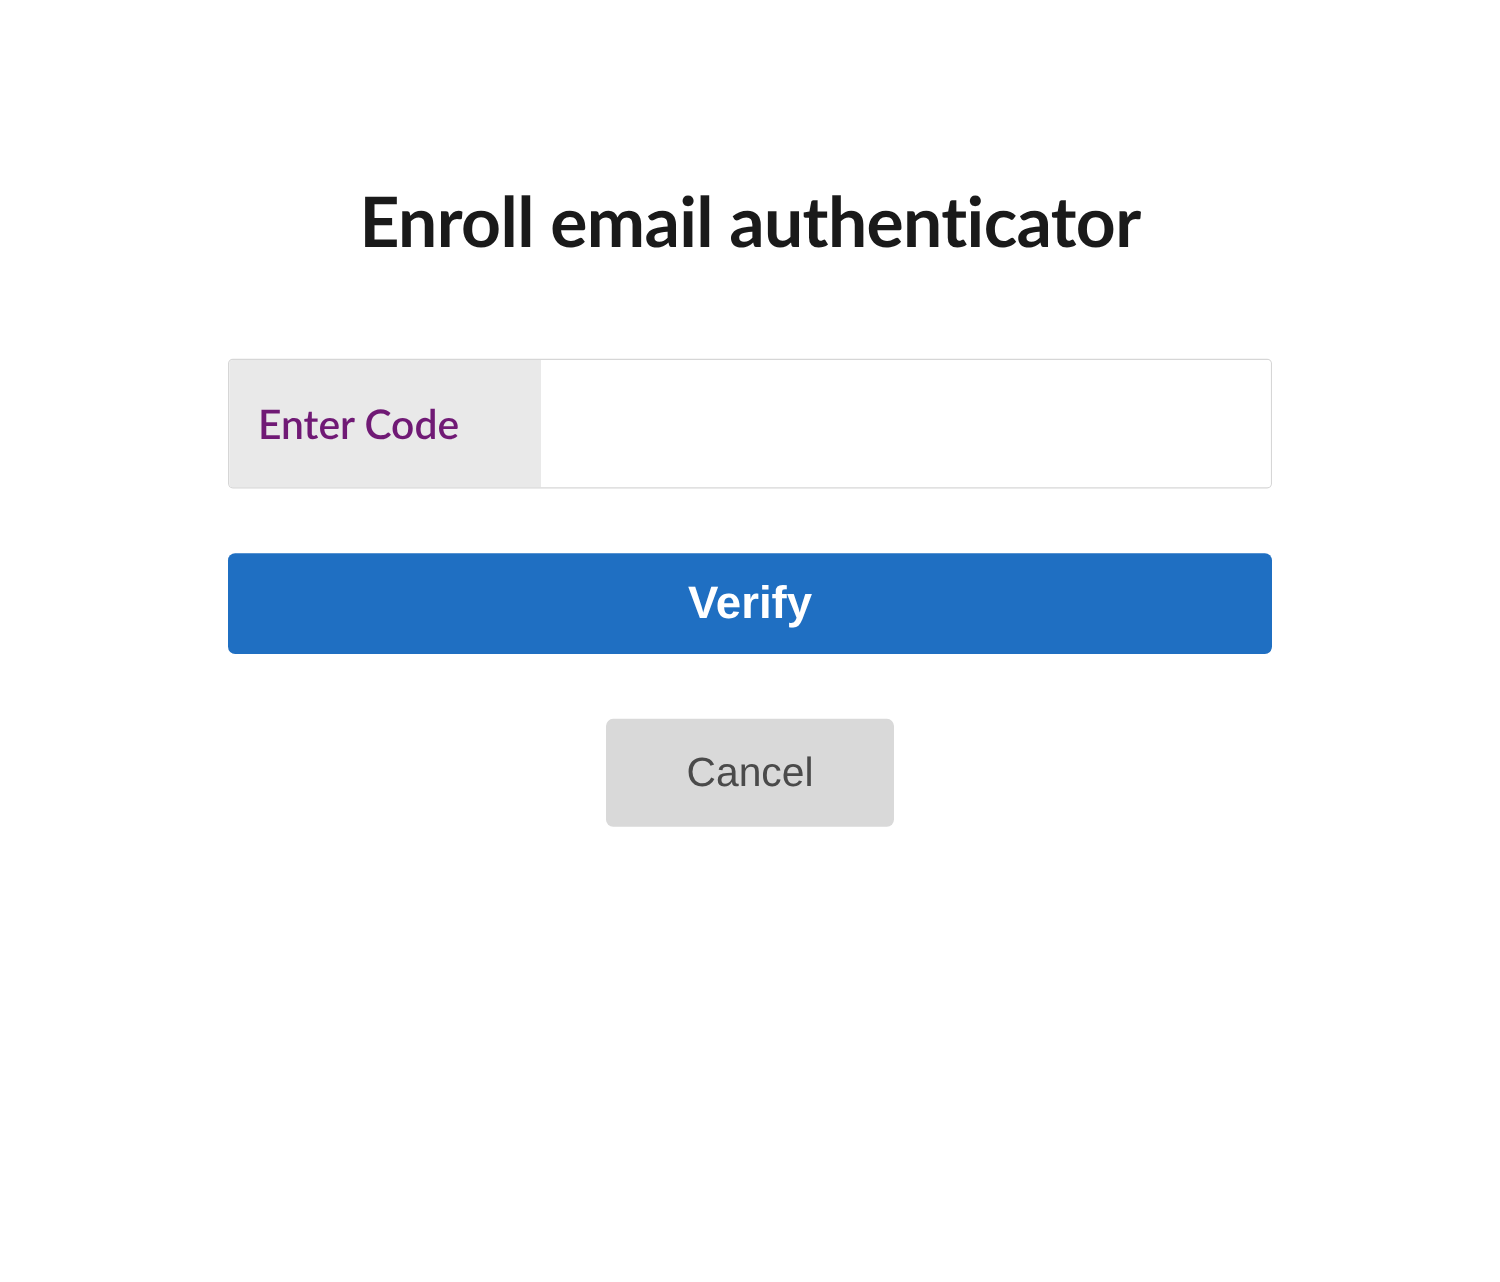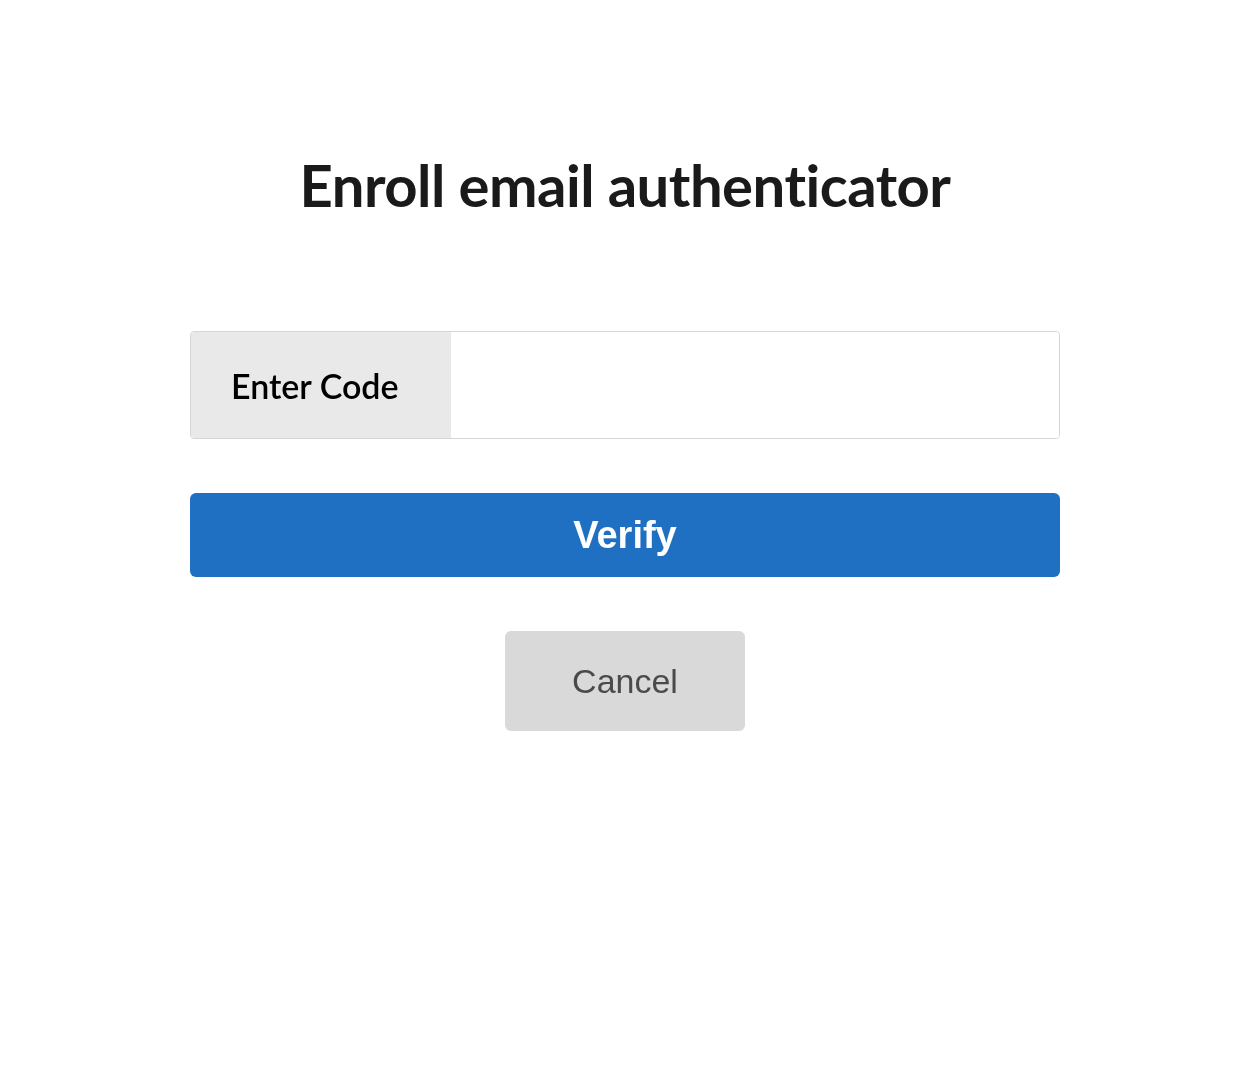--- a/index.html
+++ b/index.html
@@ -14,47 +14,47 @@
       font-family: -apple-system, BlinkMacSystemFont, "Segoe UI", "Lato", "Helvetica Neue", Arial, sans-serif;
       display: flex;
       flex-direction: column;
       align-items: center;
       padding-top: 150px;
     }
     .page-title {
       font-size: 58px;
       font-weight: 700;
       color: #1a1a1a;
-      margin-bottom: 112px;
+      margin-bottom: 80px;
       text-align: center;
       letter-spacing: -0.5px;
     }
     .form-container {
       width: 870px;
       display: flex;
       flex-direction: column;
       align-items: center;
     }
     .input-group {
       width: 100%;
       display: flex;
       border: 1px solid #d6d6d6;
       border-radius: 4px;
       overflow: hidden;
       height: 108px;
       margin-bottom: 54px;
     }
     .input-label {
       background: #e9e9e9;
-      color: #000000;
+      color: #701a75;
       font-size: 34px;
       font-weight: 600;
       display: flex;
       align-items: center;
-      padding: 0 40px;
+      padding: 0 24px;
       white-space: nowrap;
       min-width: 260px;
     }
     .code-input {
       flex: 1;
       border: none;
       outline: none;
       font-size: 34px;
       padding: 0 24px;
       background: #ffffff;
@@ -67,21 +67,21 @@
       color: #ffffff;
       font-size: 38px;
       font-weight: 700;
       border: none;
       border-radius: 6px;
       cursor: pointer;
       margin-bottom: 54px;
     }
     .cancel-button {
       width: 240px;
-      height: 100px;
+      height: 90px;
       background: #d9d9d9;
       color: #4a4a4a;
       font-size: 34px;
       font-weight: 500;
       border: none;
       border-radius: 6px;
       cursor: pointer;
     }
   </style>
 </head>

